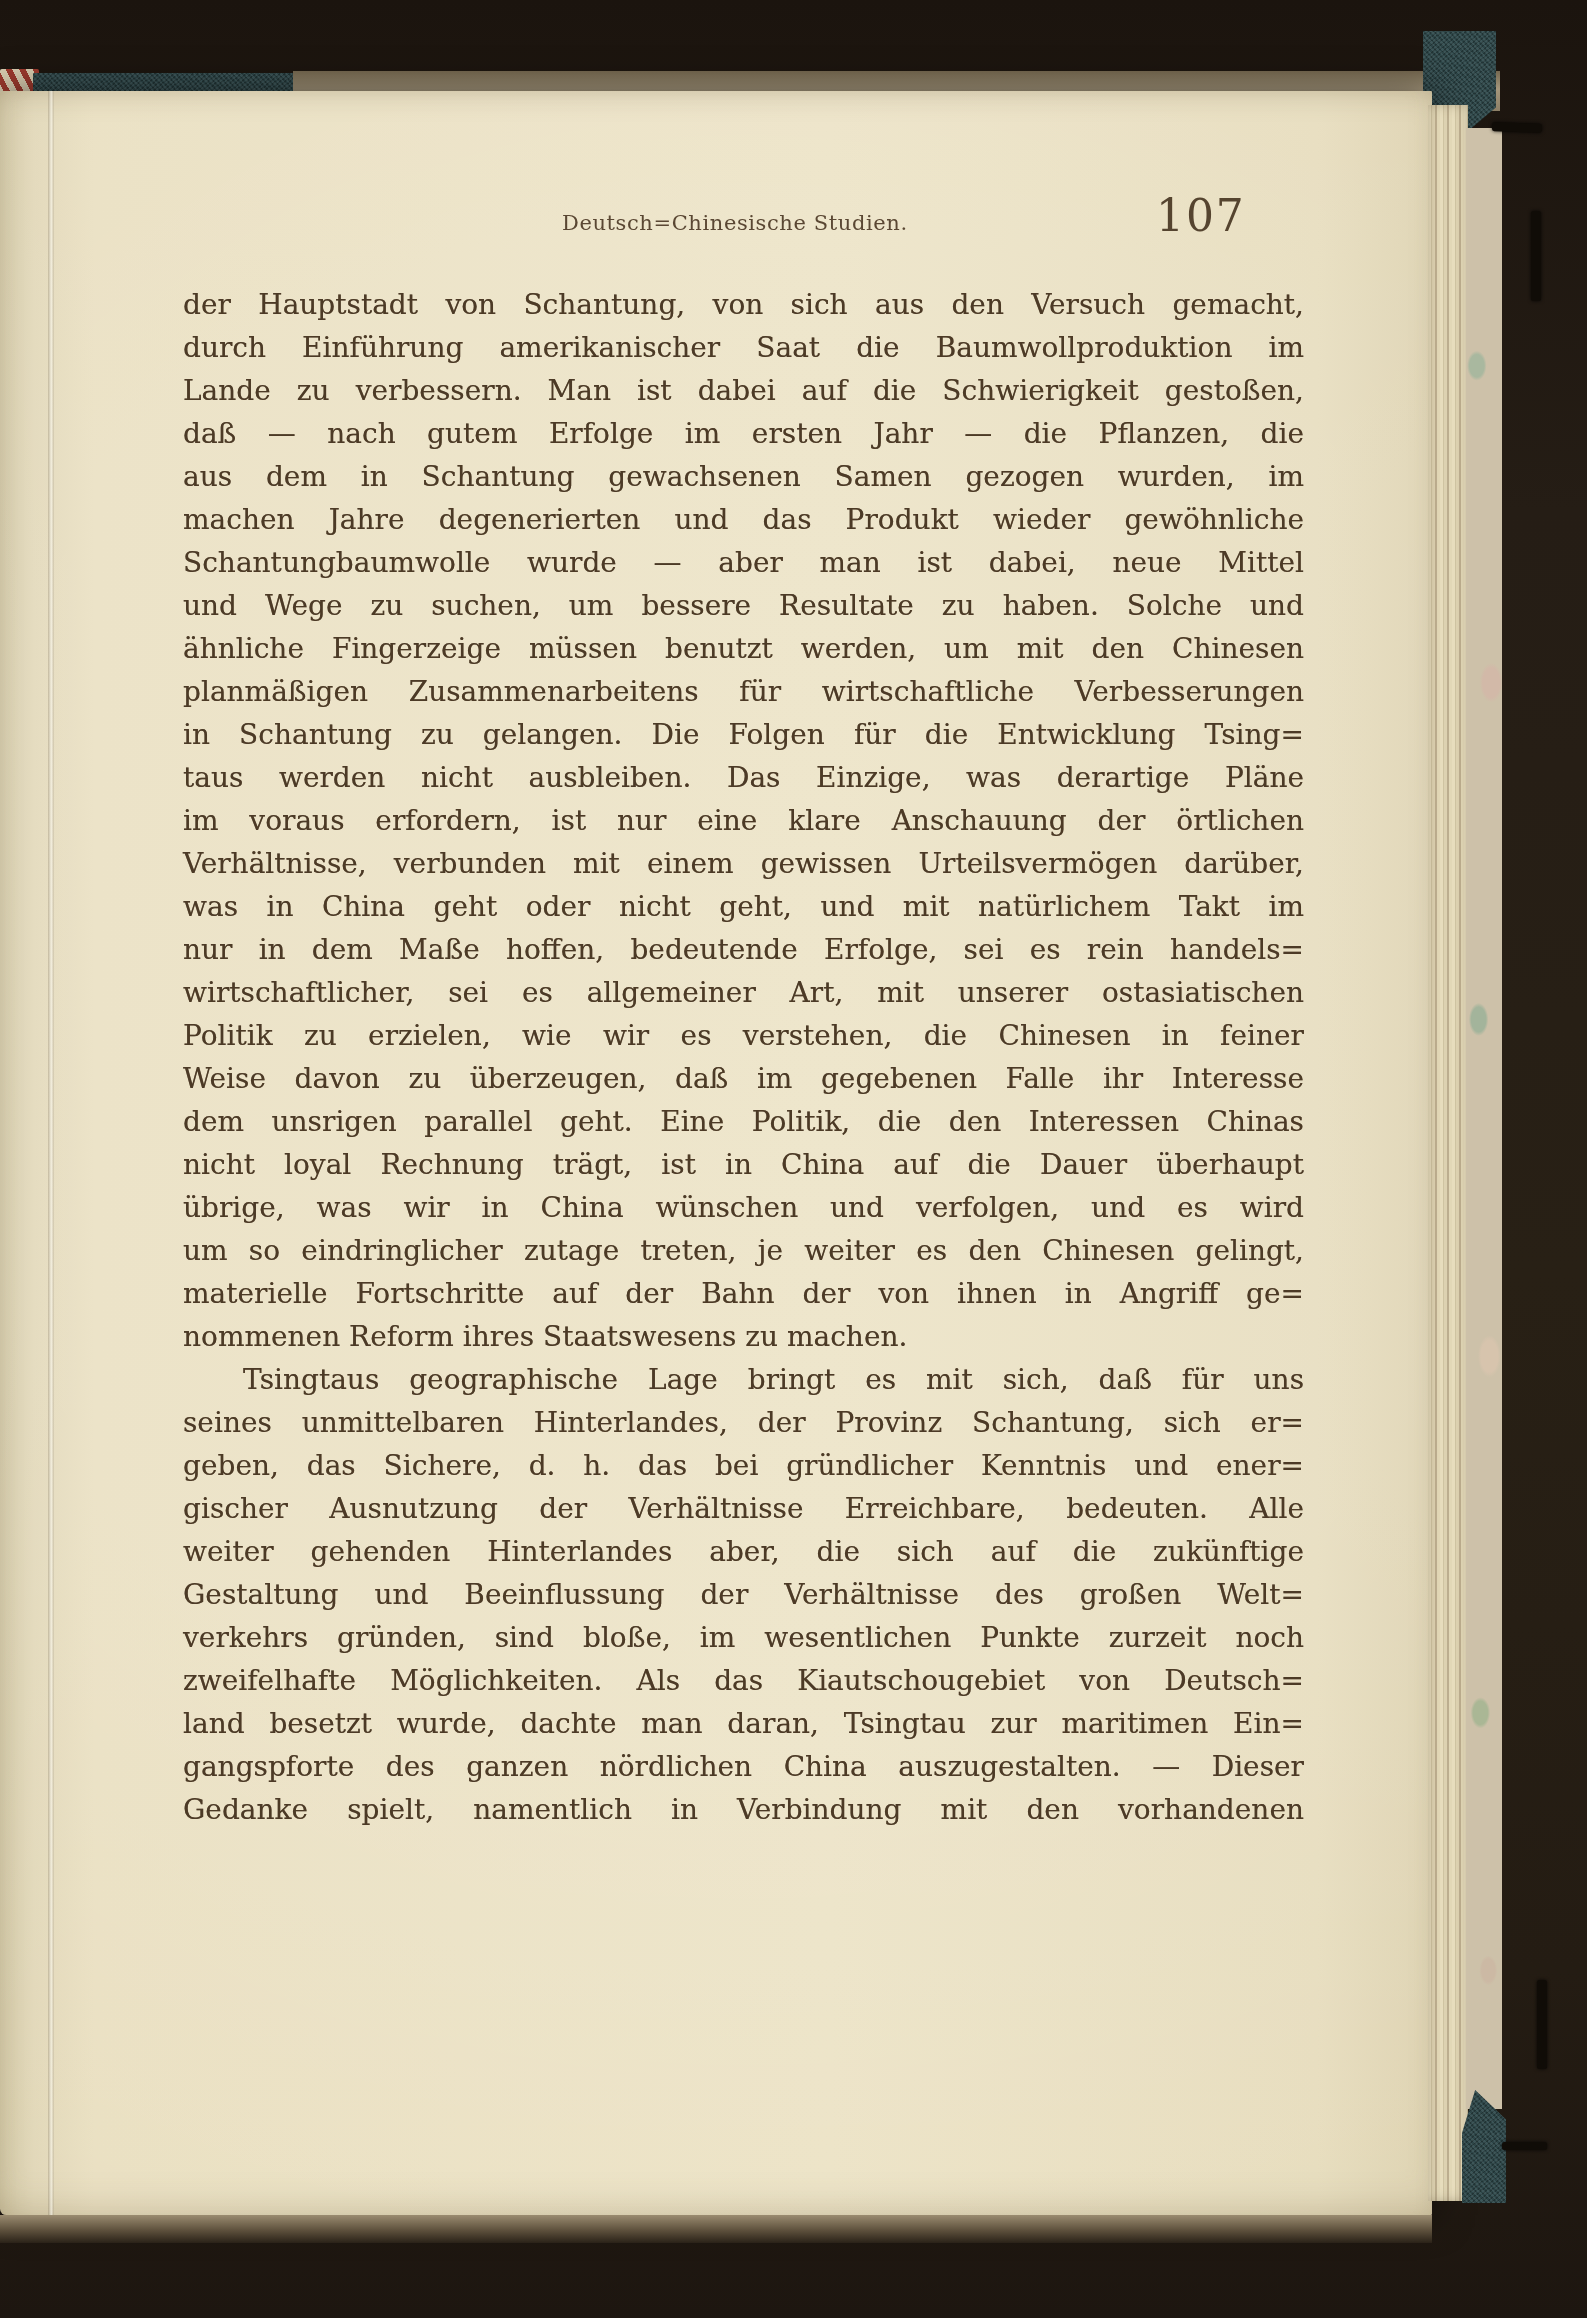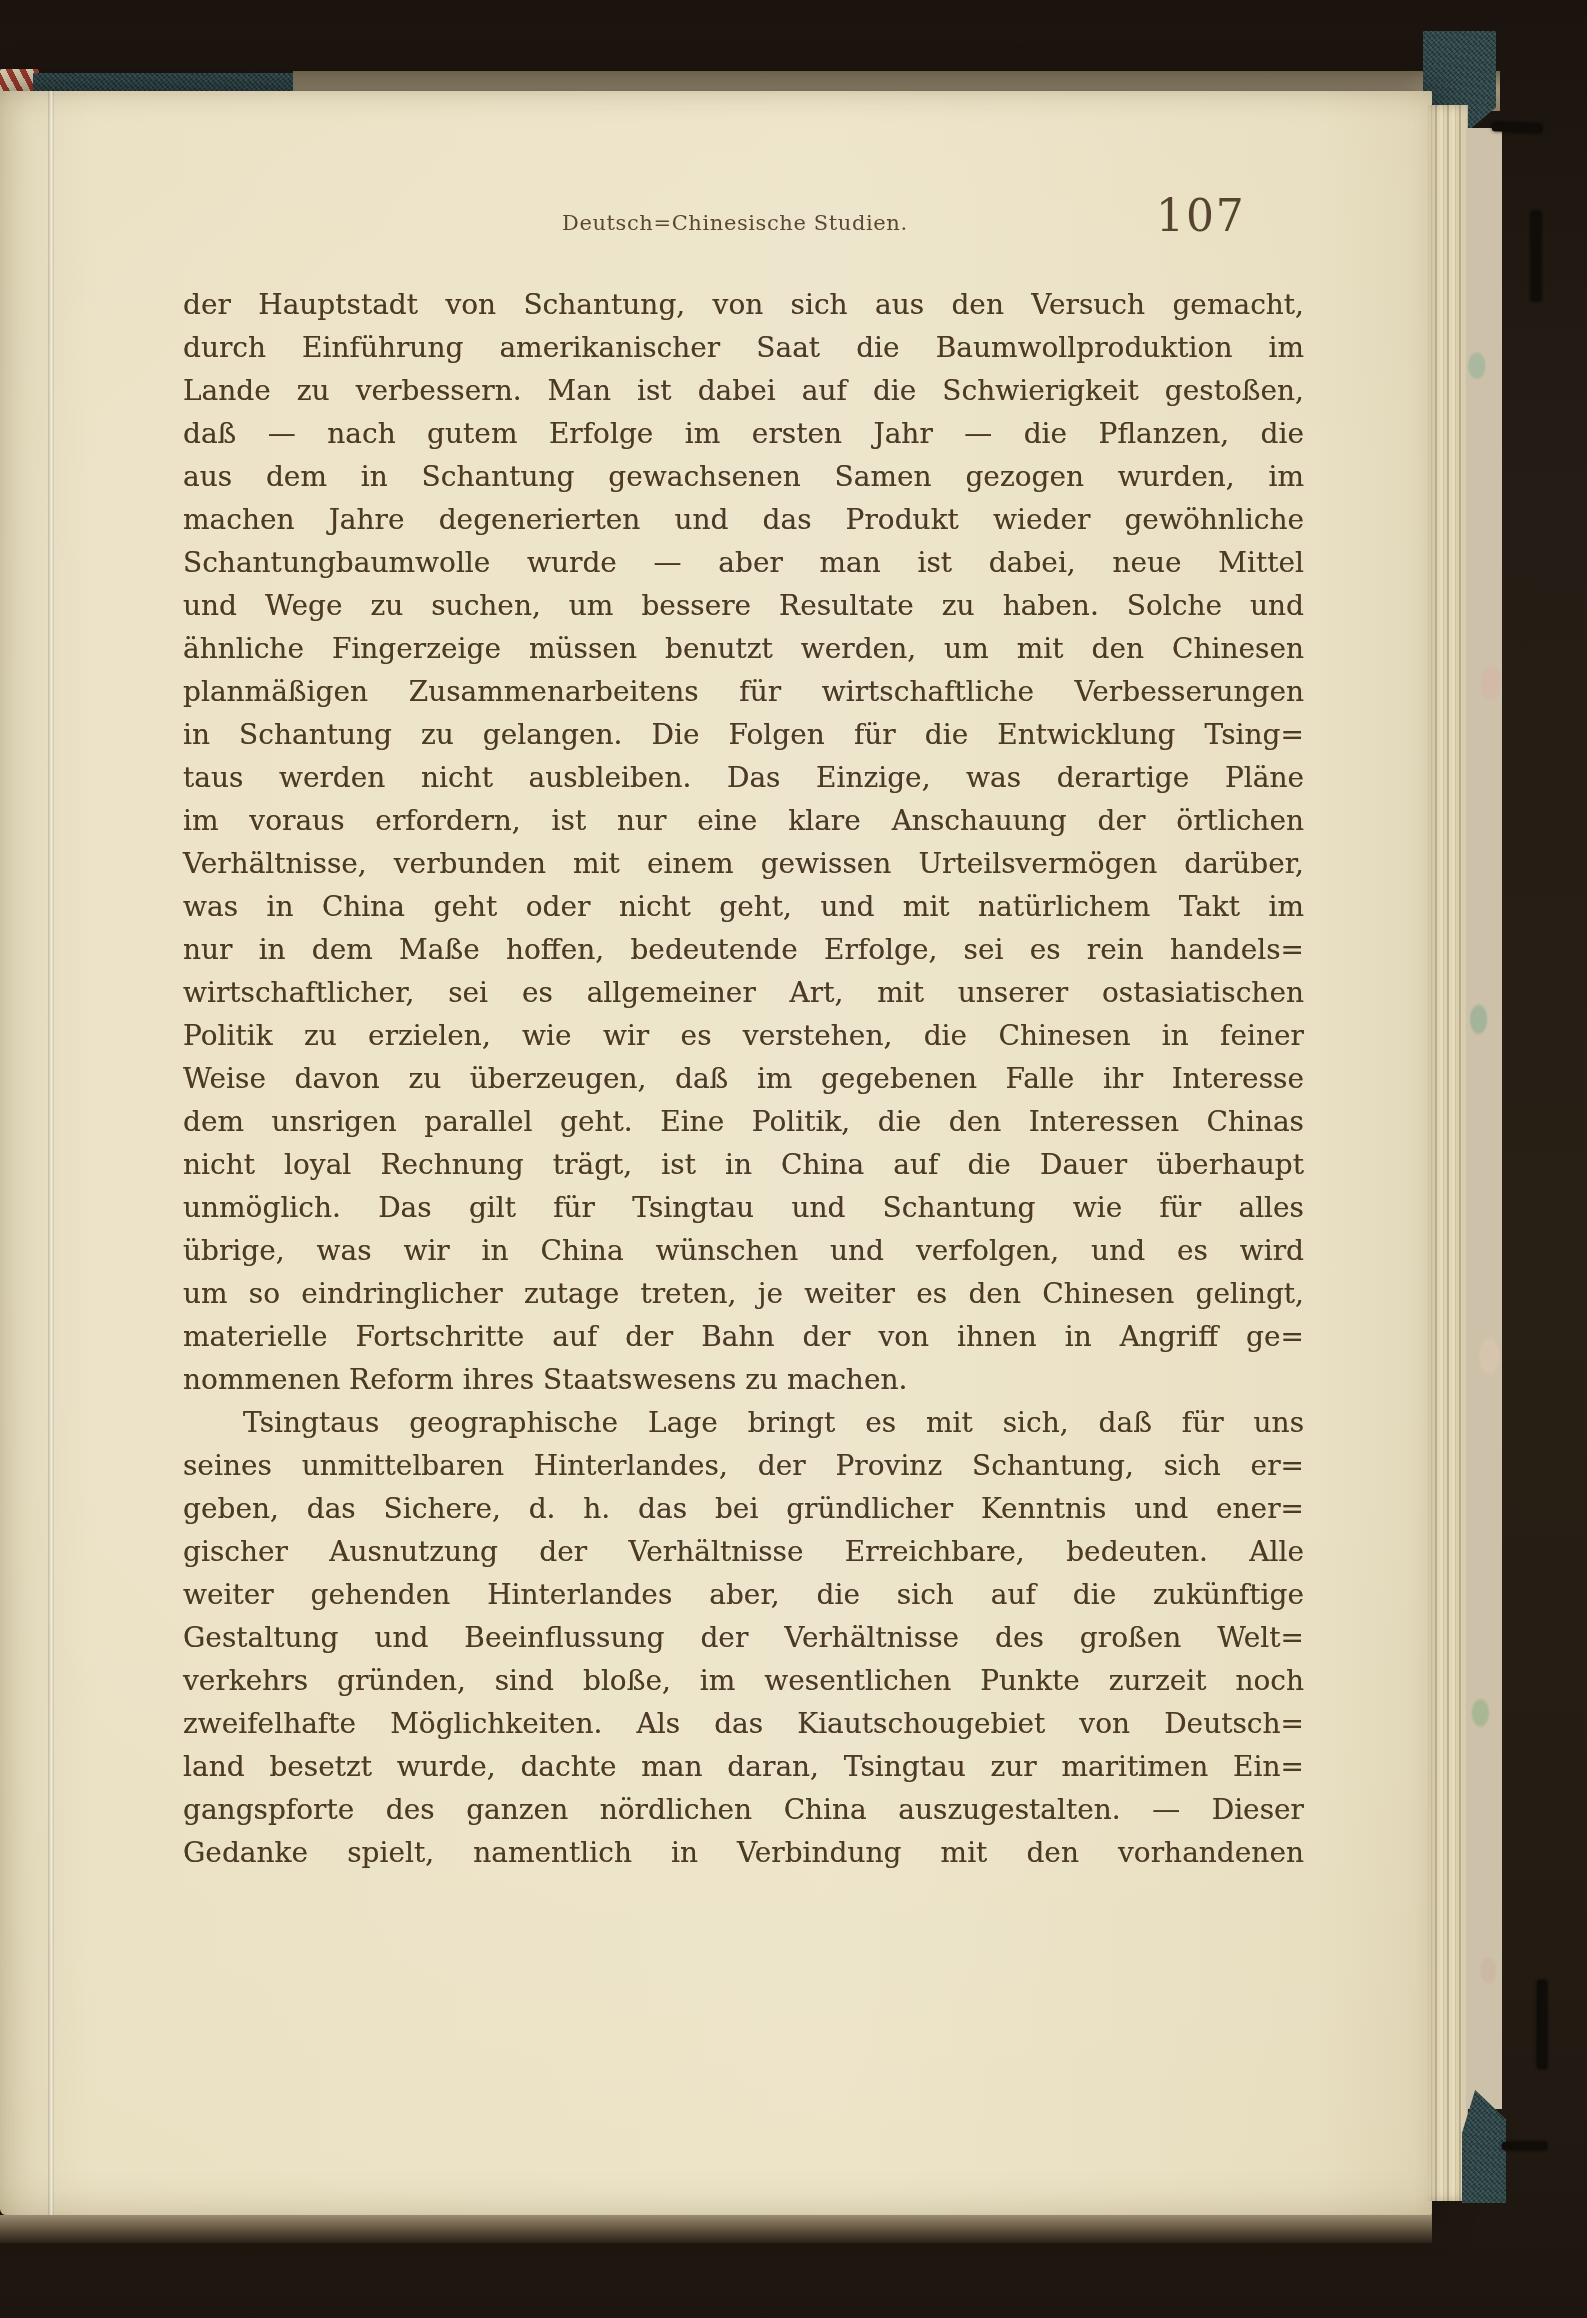--- a/index.html
+++ b/index.html
@@ -133,21 +133,20 @@
         <div class="line">taus werden nicht ausbleiben.  Das Einzige, was derartige Pläne</div>
         <div class="line">im voraus erfordern, ist nur eine klare Anschauung der örtlichen</div>
         <div class="line">Verhältnisse, verbunden mit einem gewissen Urteilsvermögen darüber,</div>
         <div class="line">was in China geht oder nicht geht, und mit natürlichem Takt im</div>
         <div class="line">nur in dem Maße hoffen, bedeutende Erfolge, sei es rein handels=</div>
         <div class="line">wirtschaftlicher, sei es allgemeiner Art, mit unserer ostasiatischen</div>
         <div class="line">Politik zu erzielen, wie wir es verstehen, die Chinesen in feiner</div>
         <div class="line">Weise davon zu überzeugen, daß im gegebenen Falle ihr Interesse</div>
         <div class="line">dem unsrigen parallel geht.  Eine Politik, die den Interessen Chinas</div>
         <div class="line">nicht loyal Rechnung trägt, ist in China auf die Dauer überhaupt</div>
-        <div class="line">unmöglich.  Das gilt für Tsingtau und Schantung wie für alles</div>
         <div class="line">übrige, was wir in China wünschen und verfolgen, und es wird</div>
         <div class="line">um so eindringlicher zutage treten, je weiter es den Chinesen gelingt,</div>
         <div class="line">materielle Fortschritte auf der Bahn der von ihnen in Angriff ge=</div>
         <div class="line para-end">nommenen Reform ihres Staatswesens zu machen.</div>
         <div class="line indent">Tsingtaus geographische Lage bringt es mit sich, daß für uns</div>
         <div class="line">seines unmittelbaren Hinterlandes, der Provinz Schantung, sich er=</div>
         <div class="line">geben, das Sichere, d. h. das bei gründlicher Kenntnis und ener=</div>
         <div class="line">gischer Ausnutzung der Verhältnisse Erreichbare, bedeuten.  Alle</div>
         <div class="line">weiter gehenden Hinterlandes aber, die sich auf die zukünftige</div>
         <div class="line">Gestaltung und Beeinflussung der Verhältnisse des großen Welt=</div>

